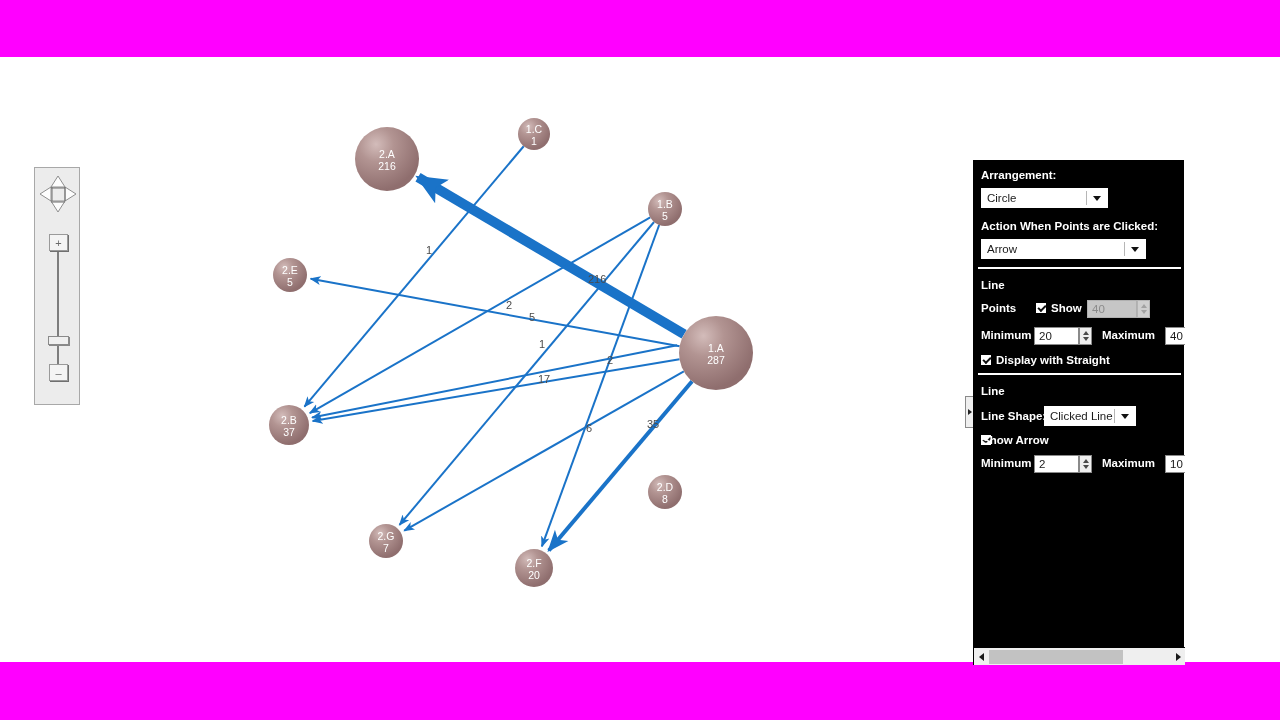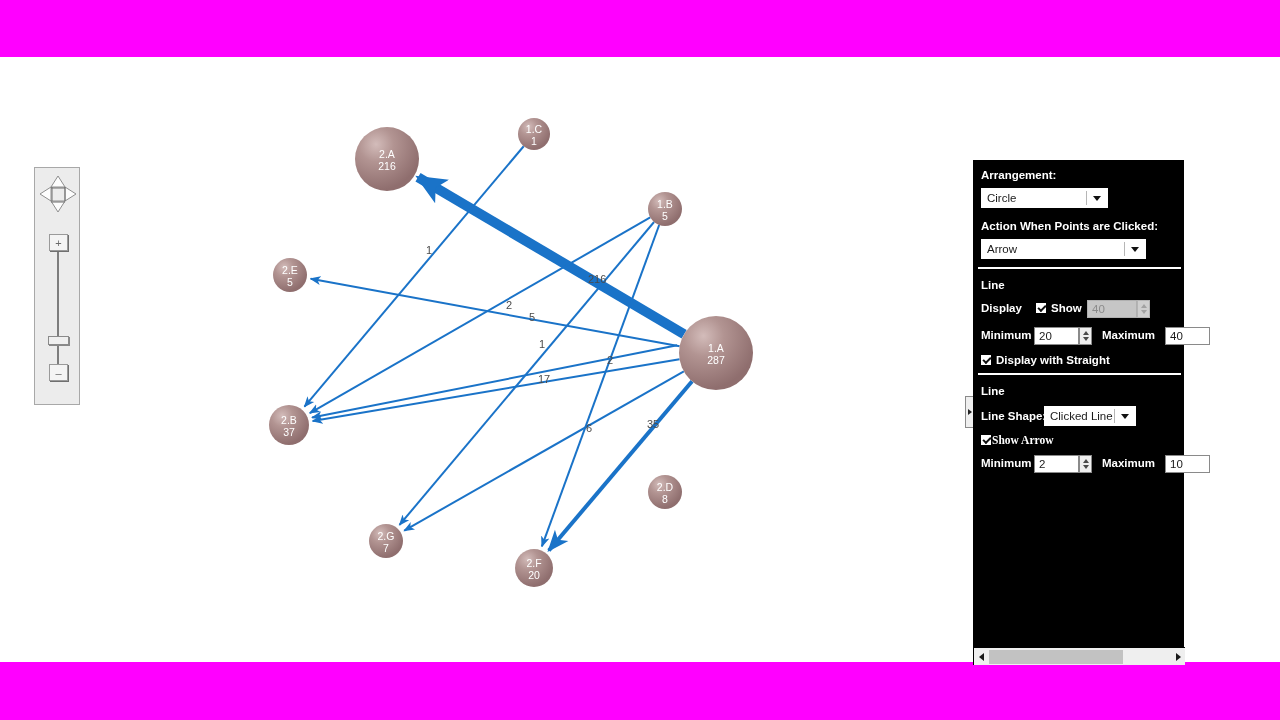--- a/index.html
+++ b/index.html
@@ -29,21 +29,21 @@
   #zoom-out-btn{top:196px;}
   .pm{position:absolute;left:50%;top:50%;transform:translate(-50%,-50%);
       font-size:11px;color:#6a6a6a;line-height:1;}
   #zoom-track{position:absolute;left:22px;top:84px;width:2px;height:112px;background:#7d7d7d;}
   #zoom-thumb{position:absolute;left:13px;top:168px;width:21px;height:9px;
       background:#efefef;border:1px solid #8a8a8a;box-sizing:border-box;box-shadow:1px 1px 0 #888;}
 
   
   #control-panel{position:absolute;left:973px;top:103px;width:211px;height:505px;
       background:#000000;border:1px solid #000;box-sizing:border-box;}
-  #panel-body{position:absolute;left:0;top:0;width:211px;height:485px;overflow:hidden;padding-left:48px;}
+  #panel-body{position:absolute;left:0;top:0;width:211px;height:485px;overflow:hidden;}
   .pnl{position:absolute;color:#ffffff;font-size:11.5px;font-weight:bold;white-space:nowrap;}
   .sep{position:absolute;left:4px;width:203px;height:2px;background:#ffffff;}
 
   .combo{position:absolute;background:#ffffff;border:1px solid #ffffff;box-sizing:border-box;
          height:20px;display:flex;align-items:center;}
   .combo .cval{flex:1;padding-left:5px;font-size:11.5px;color:#1a1a1a;font-weight:normal;
                overflow:hidden;white-space:nowrap;}
   .combo .cdiv{width:1px;height:14px;background:#b6b6b6;}
   .combo .carr{width:20px;display:flex;align-items:center;justify-content:center;}
   .combo .carr i{display:block;width:0;height:0;border-left:4px solid transparent;
@@ -219,21 +219,21 @@
         <span class="cdiv"></span>
         <span class="carr">
             <i></i>
           </span>
       </div>
 
       <div class="sep" style="top:106px;"></div>
 
       <div class="pnl" style="left:7px;top:118px;">Line</div>
 
-      <div class="pnl" style="left:7px;top:141px;">Display</div>
+      <div class="pnl" style="left:7px;top:141px;">Points</div>
       <span class="chk" style="left:62px;top:142px;"></span>
       <div class="pnl" style="left:77px;top:141px;">Show</div>
       <div class="txtbox disabled" style="left:113px;top:139px;width:50px;">40</div>
       <div class="spin disabled" style="left:163px;top:139px;">
         <i class="up"></i>
           <i class="dn"></i>
       </div>
 
       <div class="pnl" style="left:7px;top:168px;">Minimum</div>
       <div class="txtbox" style="left:60px;top:166px;width:45px;">20</div>
@@ -254,21 +254,21 @@
       <div class="pnl" style="left:7px;top:249px;">Line Shape:</div>
       <div class="combo" style="left:70px;top:245px;width:92px;">
         <span class="cval">Clicked Line</span>
         <span class="cdiv"></span>
         <span class="carr">
             <i></i>
           </span>
       </div>
 
       <span class="chk" style="left:7px;top:274px;"></span>
-      <div class="pnl" style="left:18px;top:273px;font-family:Liberation Serif, serif;">Show Arrow</div>
+      <div class="pnl" style="left:8px;top:273px;">Show Arrow</div>
 
       <div class="pnl" style="left:7px;top:296px;">Minimum</div>
       <div class="txtbox" style="left:60px;top:294px;width:45px;">2</div>
       <div class="spin" style="left:105px;top:294px;">
         <i class="up"></i>
           <i class="dn"></i>
       </div>
       <div class="pnl" style="left:128px;top:296px;">Maximum</div>
       <div class="txtbox" style="left:191px;top:294px;width:45px;">10</div>
     </div>

